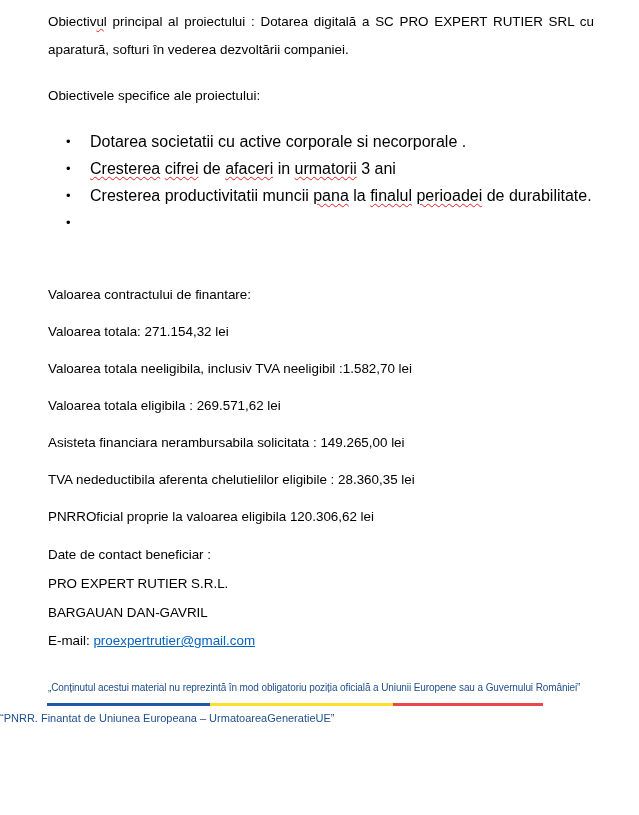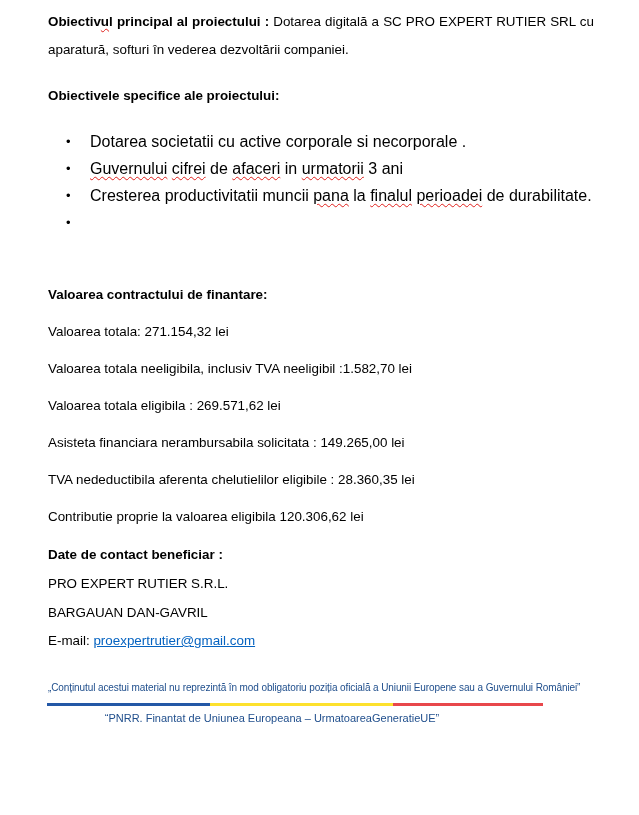--- a/index.html
+++ b/index.html
@@ -1,64 +1,64 @@
 <!DOCTYPE html>
 <html><head>
 <meta charset="utf-8">
 <style>
   html, body { margin: 0; padding: 0; background: #ffffff; }
   body { width: 639px; height: 815px; position: relative; overflow: hidden;
          font-family: "Liberation Sans", "DejaVu Sans", sans-serif; color: #000; }
   .page { position: absolute; left: 0; top: 0; width: 639px; height: 815px; }
   .p { position: absolute; left: 48px; font-size: 13.4px; line-height: 18px; white-space: nowrap; }
-  .b { font-weight: bold; }
+  .b { font-weight: normal; }
   .justify { width: 546px; text-align: justify; text-align-last: justify; white-space: normal; }
   .sq { text-decoration: underline wavy #e0201c; text-decoration-thickness: 1px; text-underline-offset: 2px; }
   .bullet { position: absolute; left: 66px; font-size: 13px; }
   .li { position: absolute; left: 90px; font-size: 16px; line-height: 18px; white-space: nowrap; }
   .li-wide { width: 504px; text-align: justify; text-align-last: justify; white-space: normal; }
   a.link { color: #0563c1; text-decoration: underline; }
   .disclaimer { position: absolute; left: 48px; top: 682px; font-size: 10px; color: #1f4e8c; white-space: nowrap; letter-spacing: -0.1px; text-align: center; }
   .tricolor { position: absolute; top: 703px; left: 47px; height: 3px; display: flex; width: 496px; }
   .tricolor span { display: block; height: 3px; }
-  .footer-title { position: absolute; top: 712px; left: 0; width: 544px; text-align: center; font-size: 11px; color: #1f4e8c; }
+  .footer-title { position: absolute; top: 712px; left: 0; width: 544px; text-align: left; font-size: 11px; color: #1f4e8c; }
   .footer-links { position: absolute; top: 727px; left: 157px; font-size: 9px; color: #1f4e8c; white-space: nowrap; }
   .footer-links a { color: #1f4e8c; text-decoration: underline; }
 </style>
 </head>
 <body>
 
 <div class="page">
 
   <div class="p justify" style="top:13px;">
     <span class="b"><span>Obiectiv</span><span class="sq">u</span><span>l</span><span> principal al proiectului :</span></span>
     <span>Dotarea digitală a SC PRO EXPERT RUTIER SRL cu</span>
   </div>
   <div class="p" style="top:41px;">aparatură, softuri în vederea dezvoltării companiei.</div>
 
   <div class="p b" style="top:87px;">Obiectivele specifice ale proiectului:</div>
 
   <div class="bullet" style="top:134px;">•</div>
   <div class="li" style="top:133px;">Dotarea societatii cu active corporale si necorporale .</div>
 
   <div class="bullet" style="top:161px;">•</div>
-  <div class="li" style="top:160px;"><span class="sq">Guvernului</span><span> </span><span class="sq">cifrei</span><span> de </span><span class="sq">afaceri</span><span> in </span><span class="sq">urmatorii</span><span> 3 ani</span></div>
+  <div class="li" style="top:160px;"><span class="sq">Cresterea</span><span> </span><span class="sq">cifrei</span><span> de </span><span class="sq">afaceri</span><span> in </span><span class="sq">urmatorii</span><span> 3 ani</span></div>
 
   <div class="bullet" style="top:188px;">•</div>
   <div class="li" style="top:187px;"><span>Cresterea productivitatii muncii </span><span class="sq">pana</span><span> la </span><span class="sq">finalul</span><span> </span><span class="sq">perioadei</span><span> de durabilitate.</span></div>
 
   <div class="bullet" style="top:215px;">•</div>
 
   <div class="p b" style="top:286px;">Valoarea contractului de finantare:</div>
   <div class="p" style="top:323px;">Valoarea totala: 271.154,32 lei</div>
   <div class="p" style="top:360px;">Valoarea totala neeligibila, inclusiv TVA neeligibil :1.582,70 lei</div>
   <div class="p" style="top:397px;">Valoarea totala eligibila : 269.571,62 lei</div>
   <div class="p" style="top:434px;">Asisteta financiara nerambursabila solicitata : 149.265,00 lei</div>
   <div class="p" style="top:471px;">TVA nedeductibila aferenta chelutielilor eligibile : 28.360,35 lei</div>
-  <div class="p" style="top:508px;">Contributie proprie la valoarea eligibila 120.306,62  lei</div>
+  <div class="p" style="top:508px;">PNRROficial proprie la valoarea eligibila 120.306,62  lei</div>
 
   <div class="p b" style="top:546px;">Date de contact beneficiar :</div>
   <div class="p" style="top:575px;">PRO EXPERT RUTIER S.R.L.</div>
   <div class="p" style="top:604px;">BARGAUAN DAN-GAVRIL</div>
   <div class="p" style="top:632px;"><span>E-mail: </span><a class="link">proexpertrutier@gmail.com</a></div>
 
   <div class="disclaimer">„Conținutul acestui material nu reprezintă în mod obligatoriu poziția oficială a Uniunii Europene sau a Guvernului României”</div>
   <div class="tricolor">
     <span id="tc-blue" style="width: 163px; background: rgb(35, 88, 166);"></span>
     <span id="tc-yellow" style="width: 183px; background: rgb(253, 225, 45);"></span>

